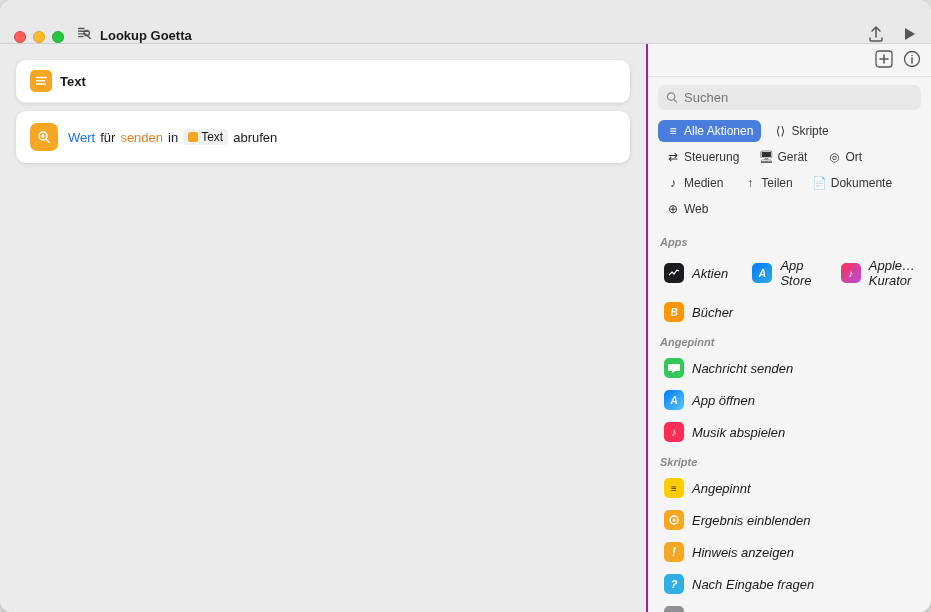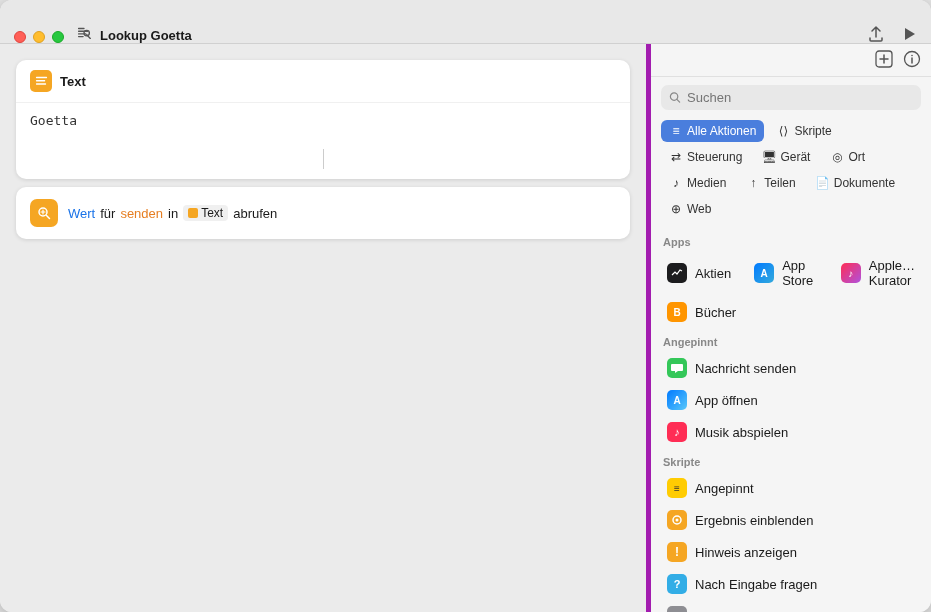--- a/index.html
+++ b/index.html
@@ -219,21 +219,21 @@
       width: 10px;
       height: 10px;
       background: #f5a623;
       border-radius: 2px;
     }
 
     
     .sidebar {
       width: 285px;
       background: #f5f5f5;
-      border-left: 5px solid #a21caf;
+      border-left: 2px solid #a21caf;
       display: flex;
       flex-direction: column;
       overflow: hidden;
     }
 
     .search-bar {
       margin: 8px 10px 6px 10px;
       background: #e8e8e8;
       border-radius: 7px;
       padding: 5px 8px;
@@ -282,20 +282,21 @@
       display: flex;
       align-items: center;
       justify-content: center;
       font-size: 12px;
     }
 
     .sidebar-list {
       flex: 1;
       overflow-y: auto;
       padding: 0 8px;
+      font-style: italic;
     }
 
     .section-label {
       font-size: 11px;
       font-weight: 600;
       color: #888;
       padding: 8px 4px 4px 4px;
       text-transform: none;
     }
 
@@ -391,24 +392,20 @@
         <div class="action-card-header">
           <div class="action-icon-text">
             <svg viewBox="0 0 14 14" fill="white" width="13" height="13">
               <rect x="1" y="2" width="12" height="1.5" rx="0.5" fill="white"></rect>
               <rect x="1" y="5.5" width="10" height="1.5" rx="0.5" fill="white"></rect>
               <rect x="1" y="9" width="11" height="1.5" rx="0.5" fill="white"></rect>
             </svg>
           </div>
           <span class="action-title">Text</span>
         </div>
-        <div class="action-card-body">
-          <textarea class="text-input-field" rows="2" style="">Goetta</textarea>
-          <div class="card-divider"></div>
-        </div>
       </div>
 
       <div class="lookup-action-card">
         <div class="lookup-icon">
           <svg width="16" height="16" viewBox="0 0 16 16" fill="none">
             <circle cx="7" cy="7" r="4" stroke="white" stroke-width="1.5"></circle>
             <path d="M10.5 10.5L13.5 13.5" stroke="white" stroke-width="1.5" stroke-linecap="round"></path>
             <path d="M5 7h4M7 5v4" stroke="white" stroke-width="1.2" stroke-linecap="round"></path>
           </svg>
         </div>

